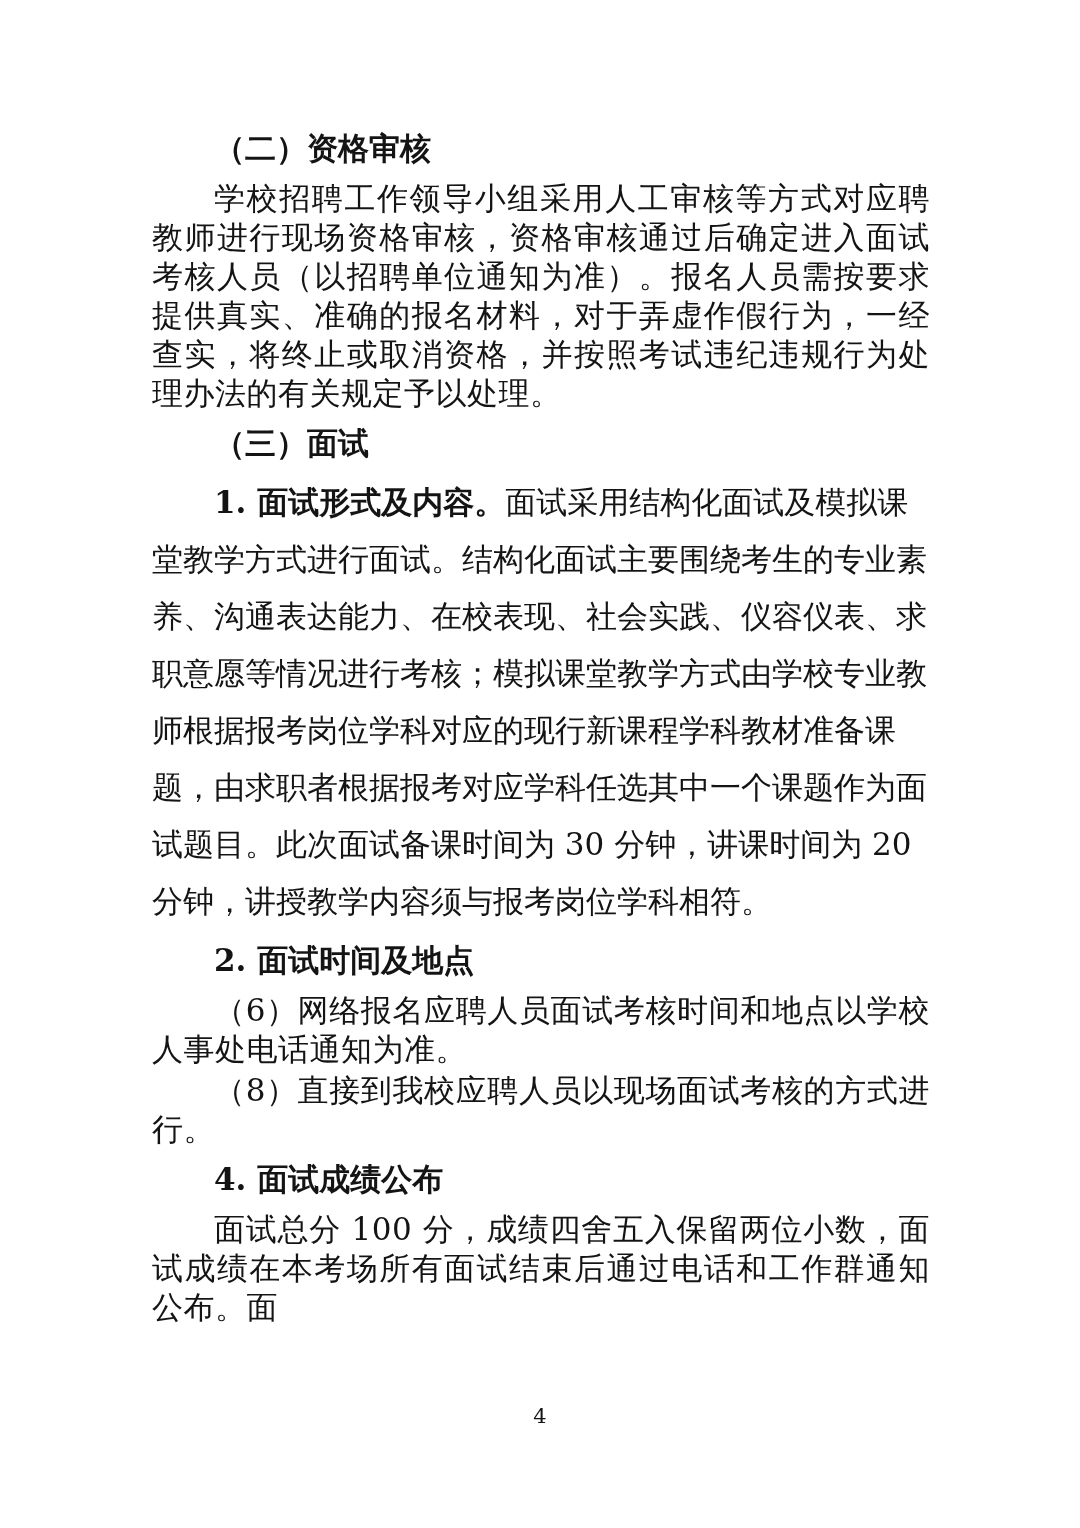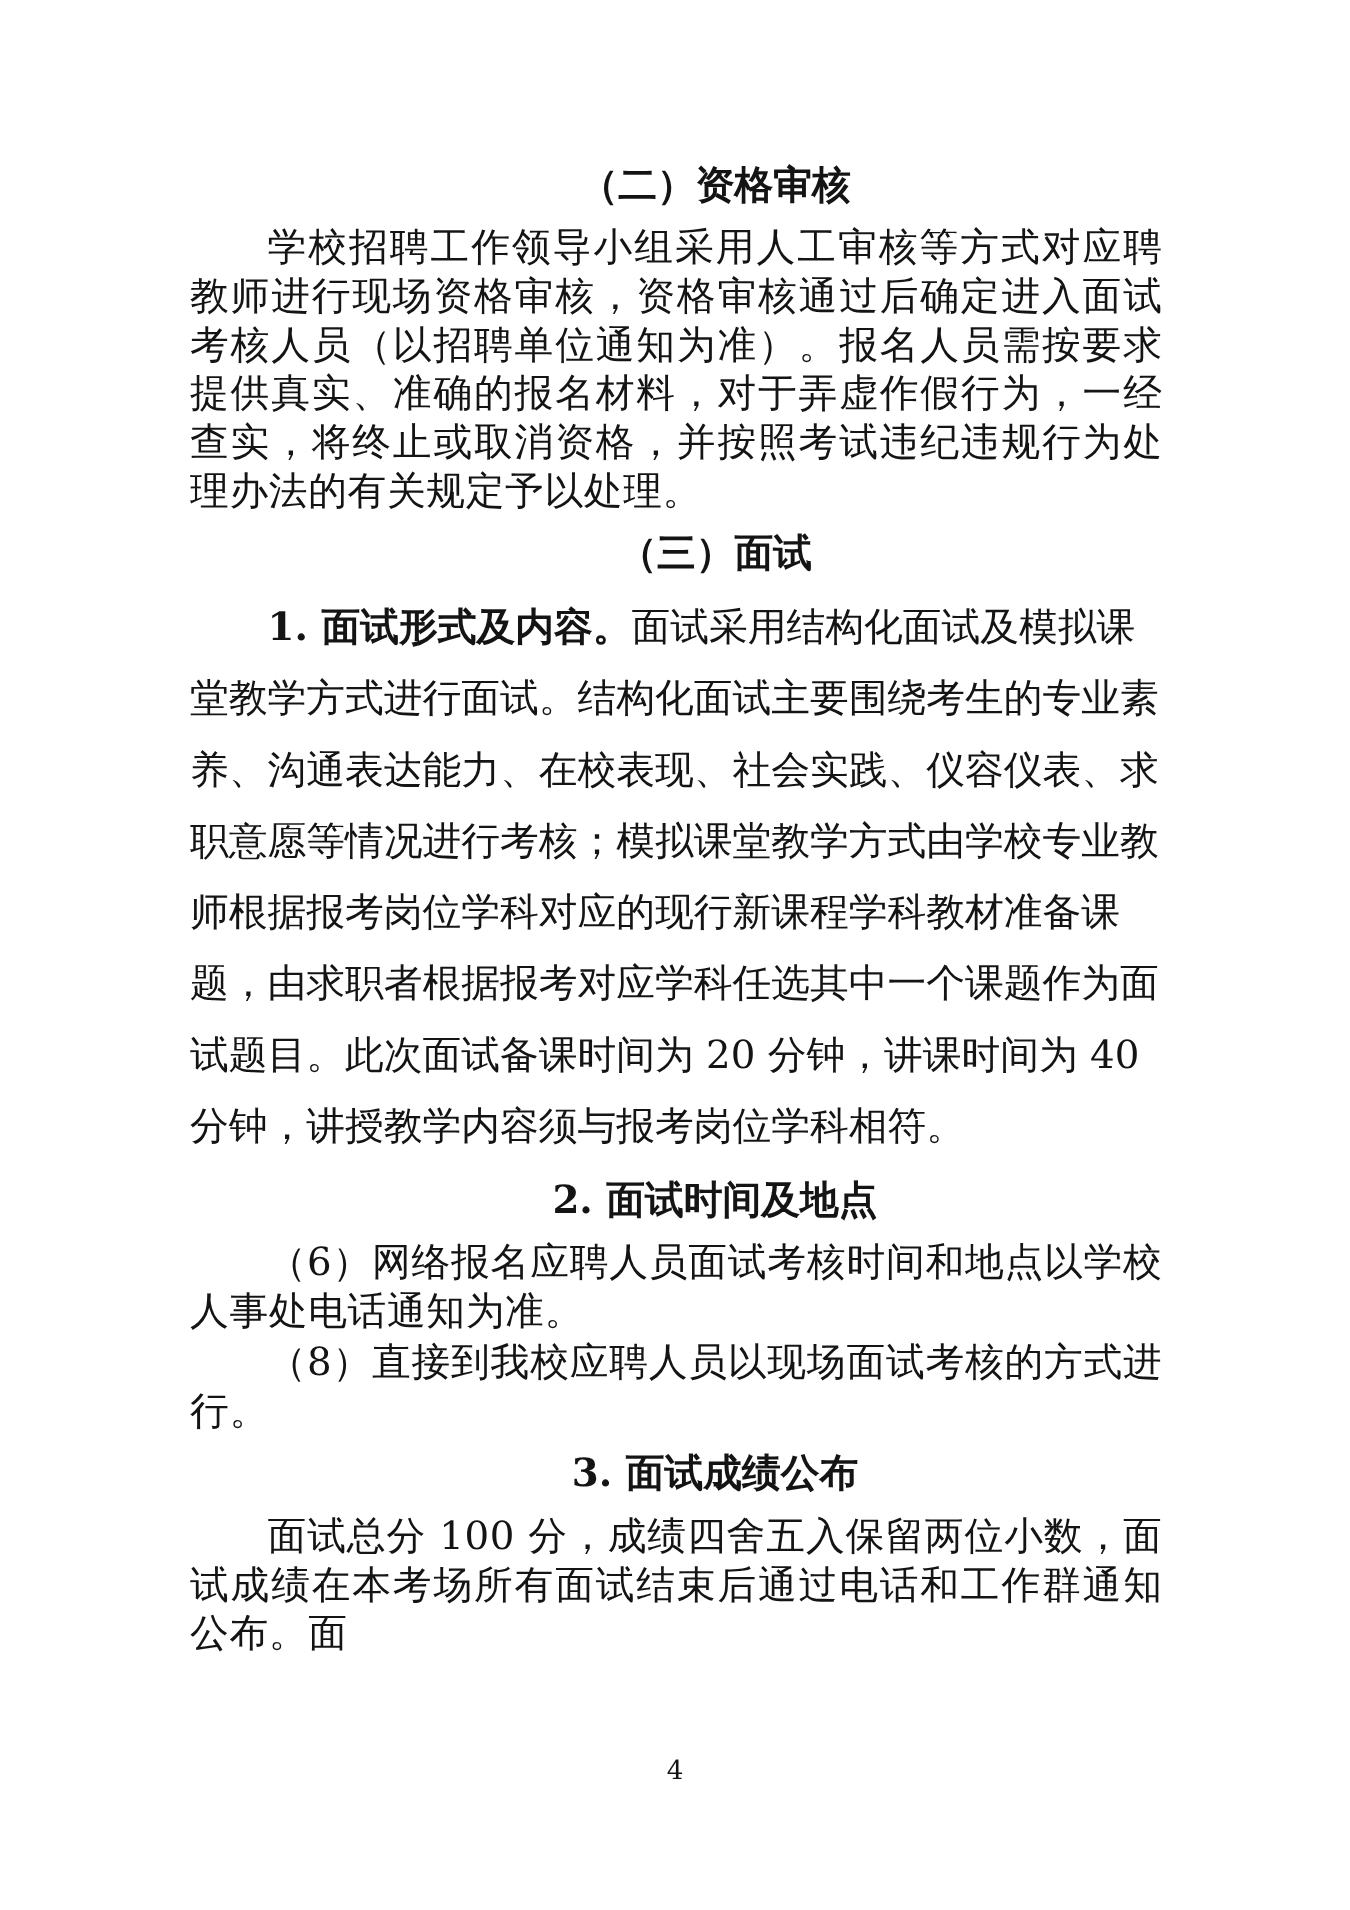--- a/index.html
+++ b/index.html
@@ -34,21 +34,20 @@
   }
   .indent {
     text-indent: 62px;
   }
   .heading {
     font-size: 31px;
     line-height: 57px;
     margin: 0 0 2px 0;
     text-indent: 62px;
     font-weight: 600;
-    text-align: center;
   }
   .sub-heading {
     font-size: 31px;
     line-height: 57px;
     margin: 0 0 2px 0;
     text-indent: 62px;
   }
   .sub-heading .bold {
     font-weight: 700;
   }
@@ -68,28 +67,28 @@
 
 <div class="page">
   <div class="content">
 
     <p class="heading">（二）资格审核</p>
 
     <p class="para indent">学校招聘工作领导小组采用人工审核等方式对应聘教师进行现场资格审核，资格审核通过后确定进入面试考核人员（以招聘单位通知为准）。报名人员需按要求提供真实、准确的报名材料，对于弄虚作假行为，一经查实，将终止或取消资格，并按照考试违纪违规行为处理办法的有关规定予以处理。</p>
 
     <p class="heading">（三）面试</p>
 
-    <p class="sub-heading" style="text-indent:62px;"><span class="bold">1. 面试形式及内容。</span><span>面试采用结构化面试及模拟课堂教学方式进行面试。结构化面试主要围绕考生的专业素养、沟通表达能力、在校表现、社会实践、仪容仪表、求职意愿等情况进行考核；模拟课堂教学方式由学校专业教师根据报考岗位学科对应的现行新课程学科教材准备课题，由求职者根据报考对应学科任选其中一个课题作为面试题目。此次面试备课时间为 20 分钟，讲课时间为 40 分钟，讲授教学内容须与报考岗位学科相符。</span></p>
+    <p class="sub-heading" style="text-indent:62px;"><span class="bold">1. 面试形式及内容。</span><span>面试采用结构化面试及模拟课堂教学方式进行面试。结构化面试主要围绕考生的专业素养、沟通表达能力、在校表现、社会实践、仪容仪表、求职意愿等情况进行考核；模拟课堂教学方式由学校专业教师根据报考岗位学科对应的现行新课程学科教材准备课题，由求职者根据报考对应学科任选其中一个课题作为面试题目。此次面试备课时间为 30 分钟，讲课时间为 20 分钟，讲授教学内容须与报考岗位学科相符。</span></p>
 
     <p class="heading">2. 面试时间及地点</p>
 
     <p class="para indent">（6）网络报名应聘人员面试考核时间和地点以学校人事处电话通知为准。</p>
 
     <p class="para indent">（8）直接到我校应聘人员以现场面试考核的方式进行。</p>
 
-    <p class="heading">3. 面试成绩公布</p>
+    <p class="heading">4. 面试成绩公布</p>
 
     <p class="para indent">面试总分 100 分，成绩四舍五入保留两位小数，面试成绩在本考场所有面试结束后通过电话和工作群通知公布。面</p>
 
   </div>
 
   <div class="page-number">4</div>
 </div>
 
 </body></html>

